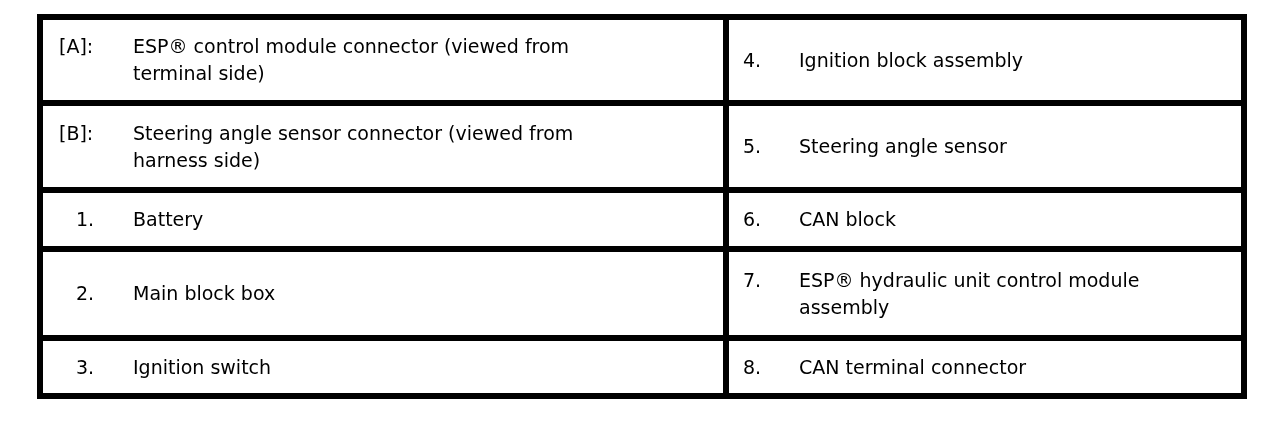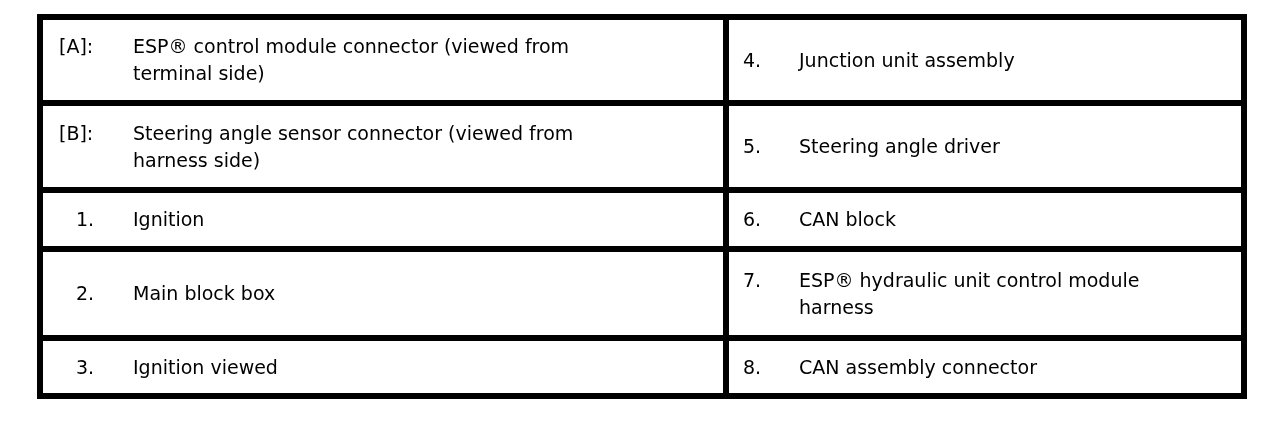--- a/index.html
+++ b/index.html
@@ -74,77 +74,77 @@
         <td>
           <div class="cellwrap leftcol">
             <span class="lbl">[A]:</span>
             <span class="txt">ESP® control module connector (viewed from
 terminal side)</span>
           </div>
         </td>
         <td>
           <div class="cellwrap rightcol">
             <span class="lbl">4.</span>
-            <span class="txt">Junction unit assembly</span>
+            <span class="txt">Ignition block assembly</span>
           </div>
         </td>
       </tr>
       <tr class="r1">
         <td>
           <div class="cellwrap leftcol">
             <span class="lbl">[B]:</span>
             <span class="txt">Steering angle sensor connector (viewed from
 harness side)</span>
           </div>
         </td>
         <td>
           <div class="cellwrap rightcol">
             <span class="lbl">5.</span>
-            <span class="txt">Steering angle driver</span>
+            <span class="txt">Steering angle sensor</span>
           </div>
         </td>
       </tr>
       <tr class="r2">
         <td>
           <div class="cellwrap leftcol">
             <span class="lbl num">1.</span>
-            <span class="txt">Ignition</span>
+            <span class="txt">Battery</span>
           </div>
         </td>
         <td>
           <div class="cellwrap rightcol">
             <span class="lbl">6.</span>
             <span class="txt">CAN block</span>
           </div>
         </td>
       </tr>
       <tr class="r3">
         <td>
           <div class="cellwrap leftcol">
             <span class="lbl num">2.</span>
             <span class="txt">Main block box</span>
           </div>
         </td>
         <td>
           <div class="cellwrap rightcol">
             <span class="lbl">7.</span>
             <span class="txt">ESP® hydraulic unit control module
-harness</span>
+assembly</span>
           </div>
         </td>
       </tr>
       <tr class="r4">
         <td>
           <div class="cellwrap leftcol">
             <span class="lbl num">3.</span>
-            <span class="txt">Ignition viewed</span>
+            <span class="txt">Ignition switch</span>
           </div>
         </td>
         <td>
           <div class="cellwrap rightcol">
             <span class="lbl">8.</span>
-            <span class="txt">CAN assembly connector</span>
+            <span class="txt">CAN terminal connector</span>
           </div>
         </td>
       </tr>
     </tbody>
   </table>
 </div>
 
 </body></html>

